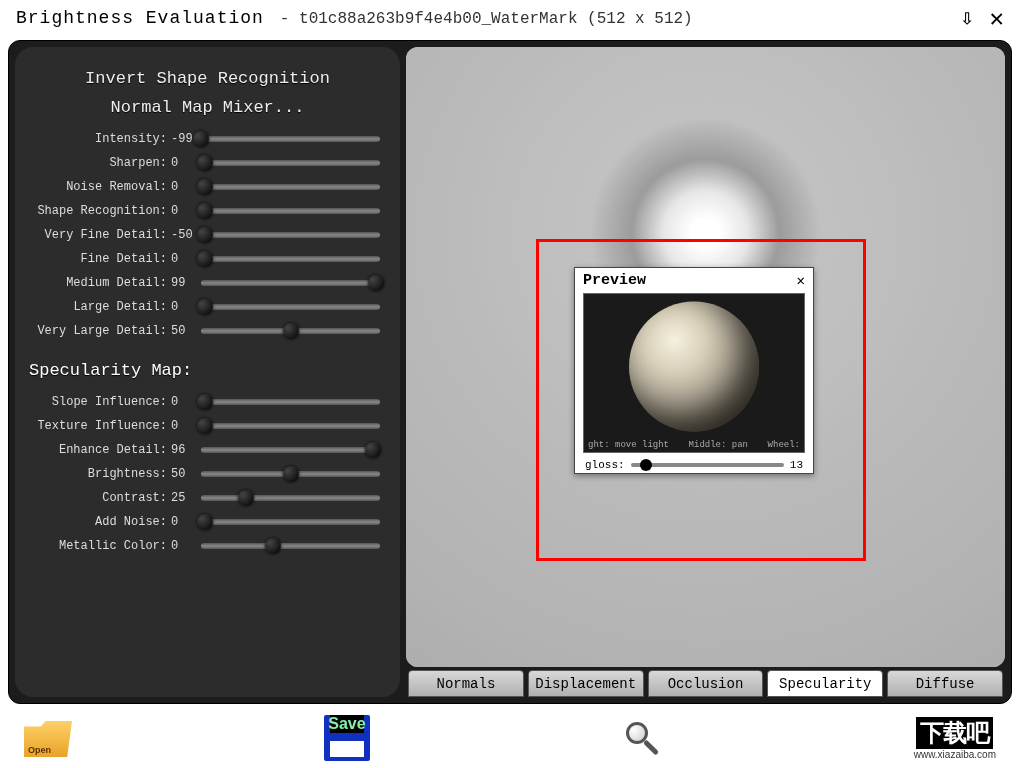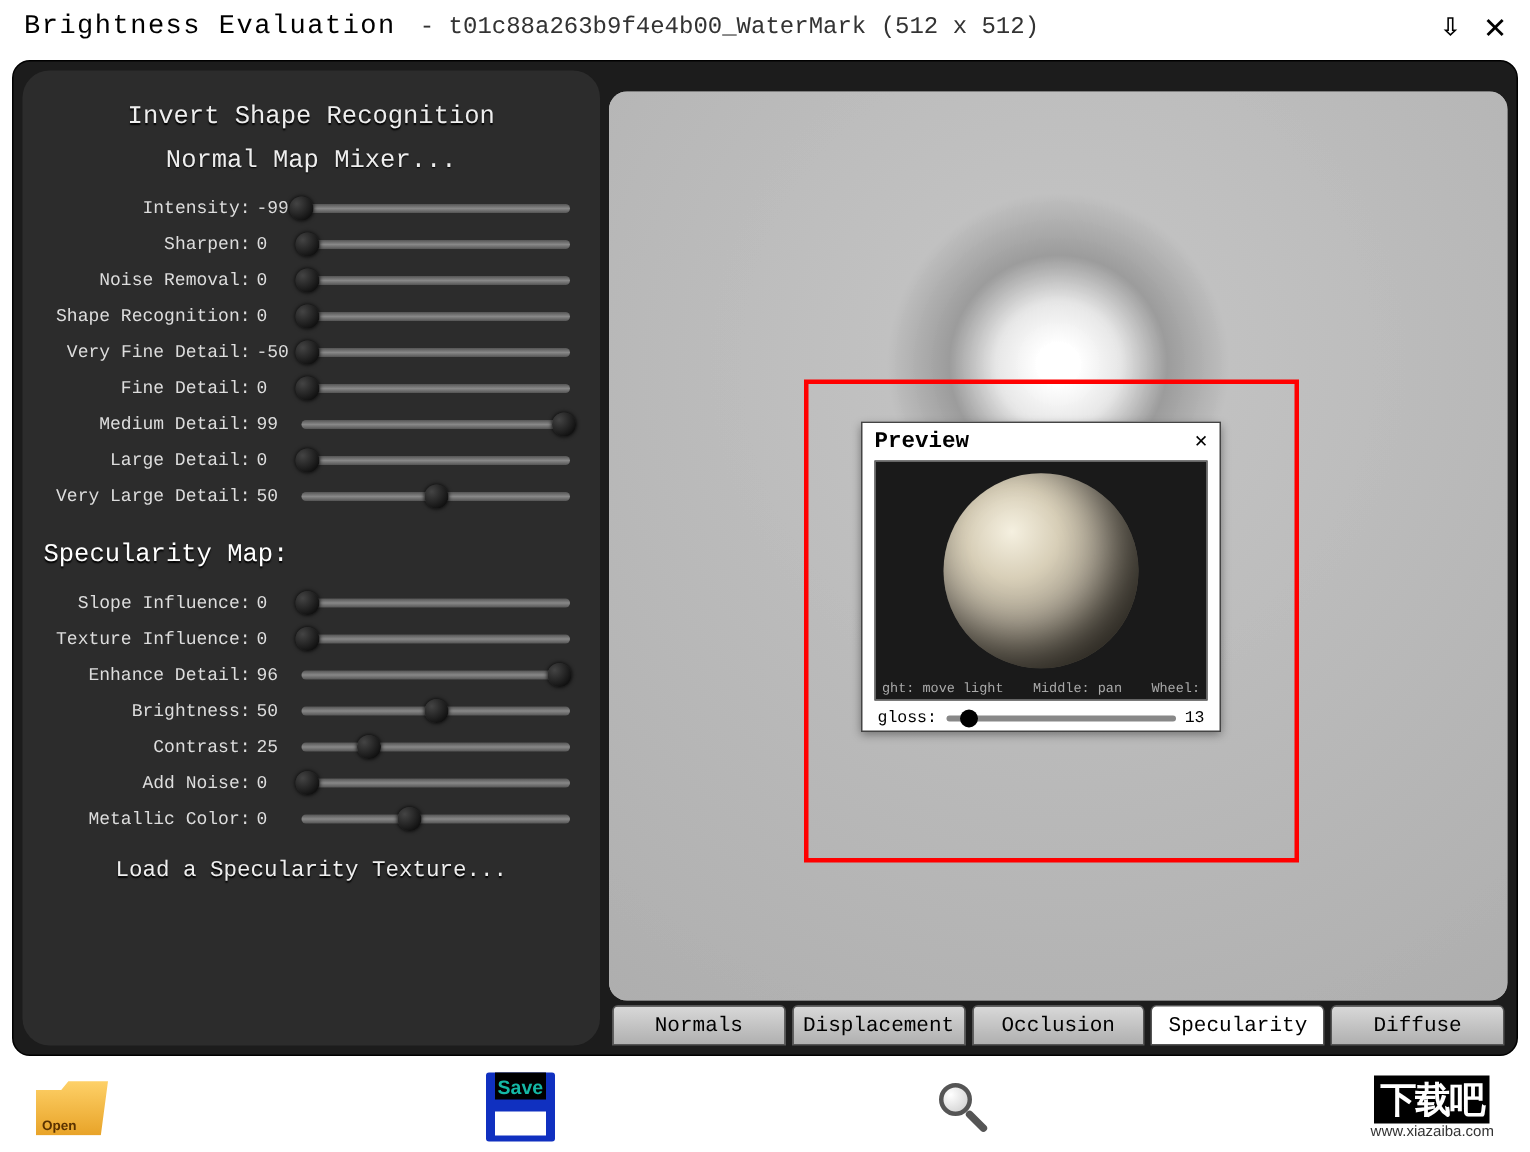--- a/index.html
+++ b/index.html
@@ -105,21 +105,21 @@
     color: #eee;
     font-size: 15px;
     margin-top: 14px;
     cursor: pointer;
     text-shadow: 0 1px 1px #000;
   }
 
   .right-panel {
     flex: 1;
     position: relative;
-    margin: 20px 6px 6px 0;
+    margin: 6px 6px 6px 0;
     display: flex;
     flex-direction: column;
     text-align: right;
   }
   .preview-area {
     flex: 1;
     background: #b8b8b8;
     border-radius: 12px;
     position: relative;
     overflow: hidden;
@@ -246,22 +246,22 @@
     font-family: sans-serif;
   }
   .save-icon {
     width: 46px; height: 46px;
     background: #1030c0;
     position: relative;
     border-radius: 2px;
   }
   .save-icon .notch {
     position: absolute; top: 0; left: 6px; right: 6px; height: 18px;
-    background: #000; color: #14b8a6;
-    font-size: 13px; font-weight: bold; font-family: sans-serif;
+    background: #000; color: #86efac;
+    font-size: 16px; font-weight: bold; font-family: sans-serif;
     display: flex; align-items: center; justify-content: center;
   }
   .save-icon .label-area {
     position: absolute; bottom: 4px; left: 6px; right: 6px; height: 16px;
     background: #fff;
   }
   .mag-icon {
     width: 40px; height: 40px; position: relative;
   }
   .mag-icon .lens {
@@ -417,21 +417,20 @@
         </div>
         <div class="slider-row">
           <span class="slider-label">Metallic Color:</span>
           <span class="slider-val">0</span>
           <div class="slider-track">
             <div class="slider-knob" style="left: 40%;"></div>
           </div>
         </div>
       </div>
 
-    <div class="load-tex">Load a Specularity Texture...</div>
   </div>
 
   <div class="right-panel">
     <div class="preview-area">
       <div class="embossed"></div>
 
       <div class="red-box"></div>
 
       <div class="preview-popup">
         <div class="pp-head">

